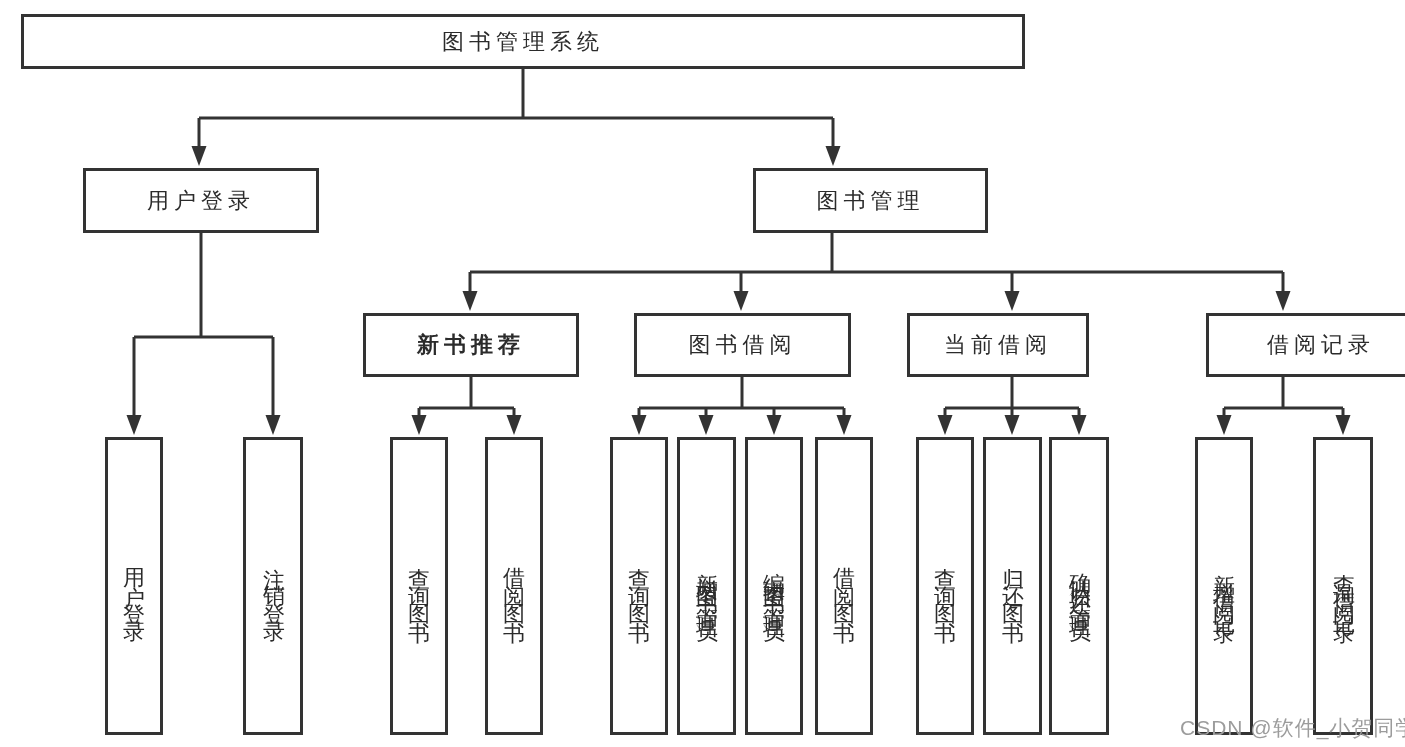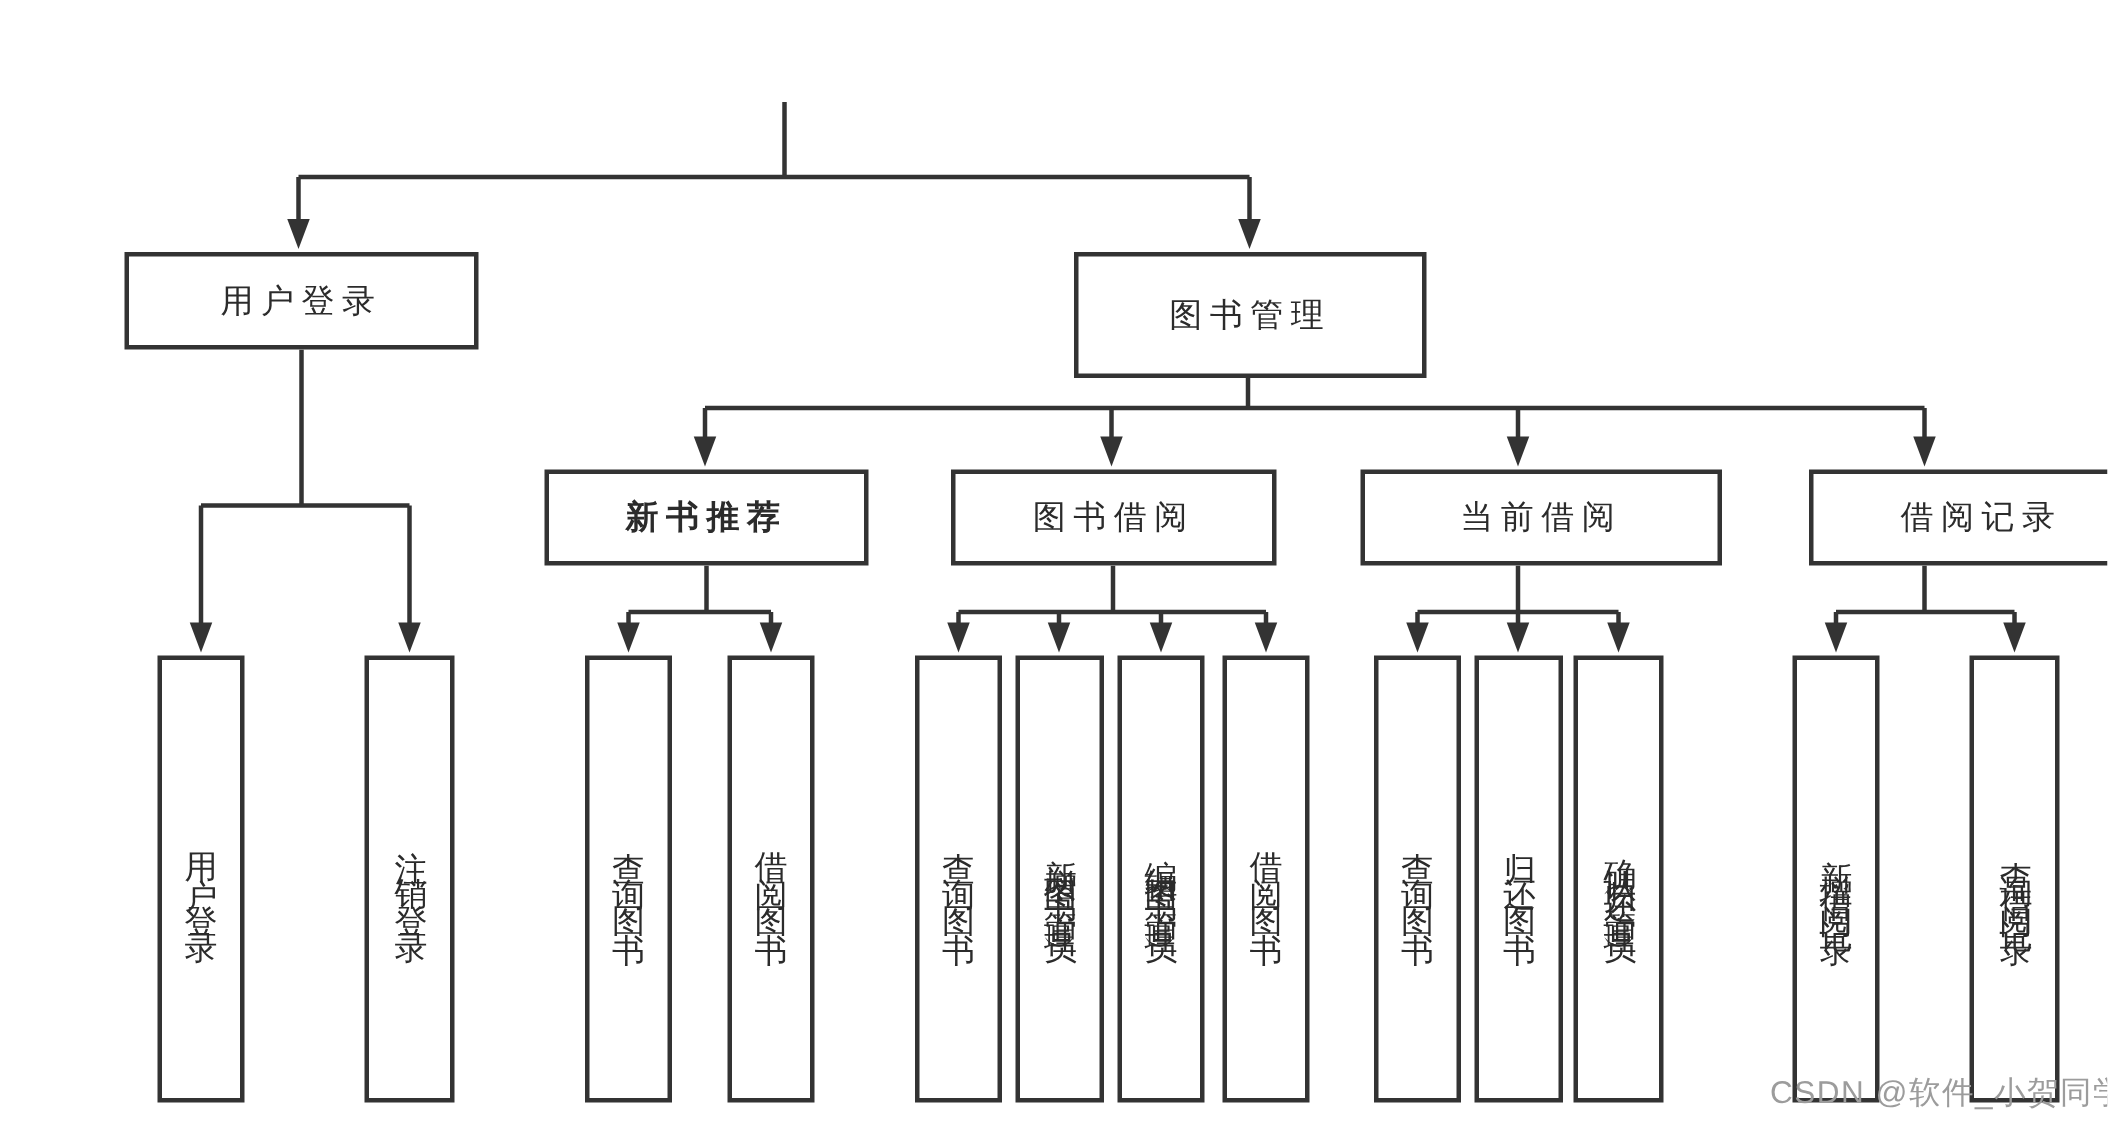--- a/index.html
+++ b/index.html
@@ -134,35 +134,38 @@
     <g>
       <line x1="1283" y1="377" x2="1283" y2="408"></line>
       <line x1="1224" y1="408" x2="1343" y2="408"></line>
       <line x1="1224" y1="408" x2="1224" y2="419"></line>
       <polygon points="1216.5,415 1231.5,415 1224,435"></polygon>
       <line x1="1343" y1="408" x2="1343" y2="419"></line>
       <polygon points="1335.5,415 1350.5,415 1343,435"></polygon>
     </g>
   </svg>
 
+  <div class="hbox" style="left:21px; top:14px; width:1004px; height:55px;">
+    <span>图书管理系统</span>
+  </div>
 
   <div class="hbox" style="left:83px; top:168px; width:236px; height:65px;">
     <span>用户登录</span>
   </div>
-  <div class="hbox" style="left:716px; top:168px; width:235px; height:84px;">
+  <div class="hbox" style="left:753px; top:168px; width:235px; height:65px;">
     <span>图书管理</span>
   </div>
 
   <div class="hbox" style="left:363px; top:313px; width:216px; height:64px;font-weight:bold;">
     <span>新书推荐</span>
   </div>
   <div class="hbox" style="left:634px; top:313px; width:217px; height:64px;align-items:center;">
     <span>图书借阅</span>
   </div>
-  <div class="hbox" style="left:907px; top:313px; width:241px; height:64px;">
+  <div class="hbox" style="left:907px; top:313px; width:182px; height:64px;">
     <span>当前借阅</span>
   </div>
   <div class="hbox" style="left:1178px; top:313px; width:230px; height:64px;margin-left:28px;">
     <span>借阅记录</span>
   </div>
 
   <div class="vbox" style="left:105px; width:58px;">
     <span>用户登录</span>
   </div>
   <div class="vbox" style="left:243px; width:60px;">

